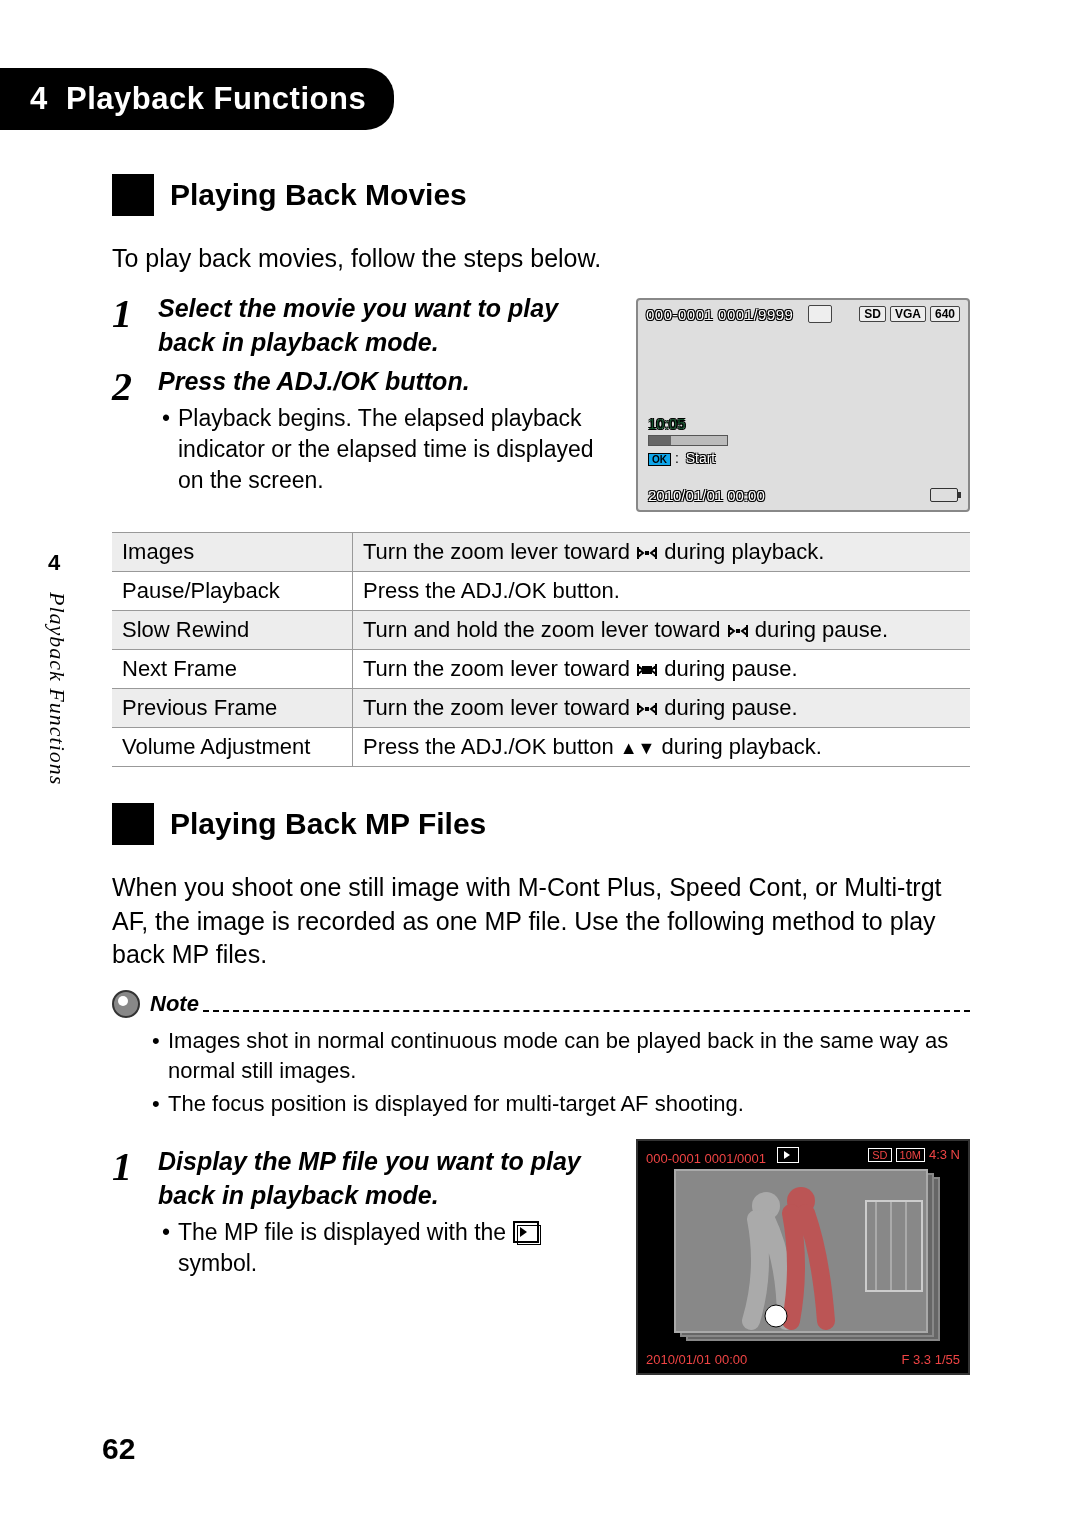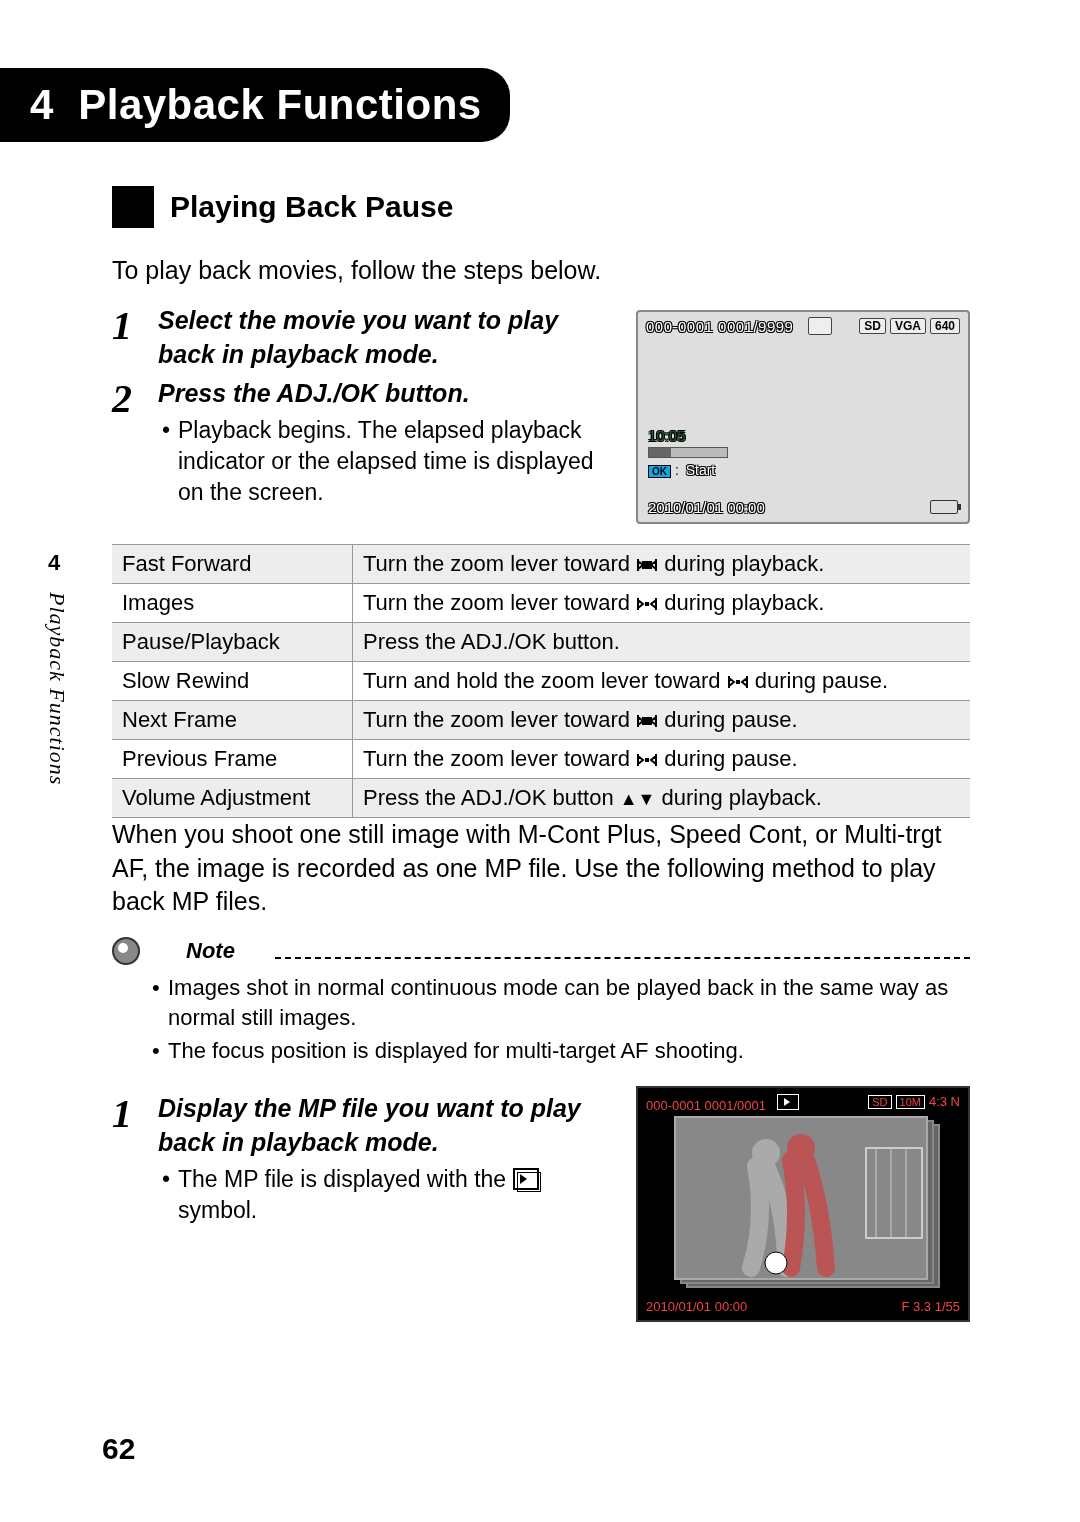--- a/index.html
+++ b/index.html
@@ -13,21 +13,21 @@
     height: 1522px;
     margin: 0 auto;
     background: #fff;
     position: relative;
     box-sizing: border-box;
   }
   .chapter-banner {
     background: #000;
     color: #fff;
     font-weight: bold;
-    font-size: 42px;
+    font-size: 31px;
     padding: 13px 28px 13px 30px;
     border-radius: 0 28px 28px 0;
     display: inline-block;
     margin-top: 68px;
     letter-spacing: 0.5px;
   }
   .content {
     padding: 0 110px 0 112px;
   }
   .section-header {
@@ -222,21 +222,20 @@
     height: 16px;
     vertical-align: -2px;
   }
   .note-row {
     display: flex;
     align-items: center;
     margin-top: 18px;
     font-style: italic;
     font-weight: bold;
     font-size: 22px;
-    gap: 36px;
   }
   .note-icon {
     width: 24px;
     height: 24px;
     border-radius: 50%;
     background: #888;
     border: 2px solid #333;
     margin-right: 10px;
     flex-shrink: 0;
     position: relative;
@@ -319,21 +318,21 @@
     <span>4</span>&nbsp;&nbsp;<span>Playback Functions</span>
   </div>
 
   <div class="side-tab">4</div>
   <div class="side-label">Playback Functions</div>
 
   <div class="content">
 
     <div class="section-header">
       <div class="section-block"></div>
-      <div class="section-title">Playing Back Pause</div>
+      <div class="section-title">Playing Back Movies</div>
     </div>
 
     <div class="body-text">To play back movies, follow the steps below.</div>
 
     <div class="two-col">
       <div class="left-col">
         <div class="step-row">
           <div class="step-num">1</div>
           <div class="step-body">
             <div class="step-title">Select the movie you want to play back in playback mode.</div>
@@ -364,27 +363,20 @@
           <span class="ok-box">OK</span><span> : </span><span class="cs-start">Start</span>
         </div>
         <div class="cs-date">2010/01/01 00:00</div>
         <div class="cs-battery"></div>
       </div>
     </div>
 
     <table class="controls">
       <tbody id="controls-body">
           <tr>
-            <td>Fast Forward</td>
-            <td>Turn the zoom lever toward <svg class="zoom-tele" viewBox="0 0 22 16">
-                <path d="M2 2 L2 14 M2 4 L7 8 L2 12 M20 2 L20 14 M20 4 L15 8 L20 12" stroke="#000" stroke-width="2" fill="none"></path>
-                <rect x="6" y="4" width="10" height="8" fill="#000"></rect>
-              </svg> during playback.</td>
-          </tr>
-          <tr>
             <td>Images</td>
             <td>Turn the zoom lever toward <svg class="zoom-wide" viewBox="0 0 22 16">
                 <path d="M2 2 L2 14 M2 4 L7 8 L2 12 M20 2 L20 14 M20 4 L15 8 L20 12" stroke="#000" stroke-width="2" fill="none"></path>
                 <rect x="9" y="6" width="4" height="4" fill="#000"></rect>
               </svg> during playback.</td>
           </tr>
           <tr>
             <td>Pause/Playback</td>
             <td>Press the ADJ./OK button.</td>
           </tr>
@@ -409,20 +401,24 @@
                 <rect x="9" y="6" width="4" height="4" fill="#000"></rect>
               </svg> during pause.</td>
           </tr>
           <tr>
             <td>Volume Adjustment</td>
             <td>Press the ADJ./OK button <span style="font-size:18px;">▲▼</span> during playback.</td>
           </tr>
         </tbody>
     </table>
 
+    <div class="section-header" style="margin-top:36px;">
+      <div class="section-block"></div>
+      <div class="section-title">Playing Back MP Files</div>
+    </div>
 
     <div class="body-text">When you shoot one still image with M-Cont Plus, Speed Cont, or Multi-trgt AF, the image is recorded as one MP file. Use the following method to play back MP files.</div>
 
     <div class="note-row">
       <div class="note-icon"></div>
       <span>Note</span>
       <div class="note-dashes"></div>
     </div>
     <div class="note-bullets">
       <div class="step-bullet">Images shot in normal continuous mode can be played back in the same way as normal still images.</div>

